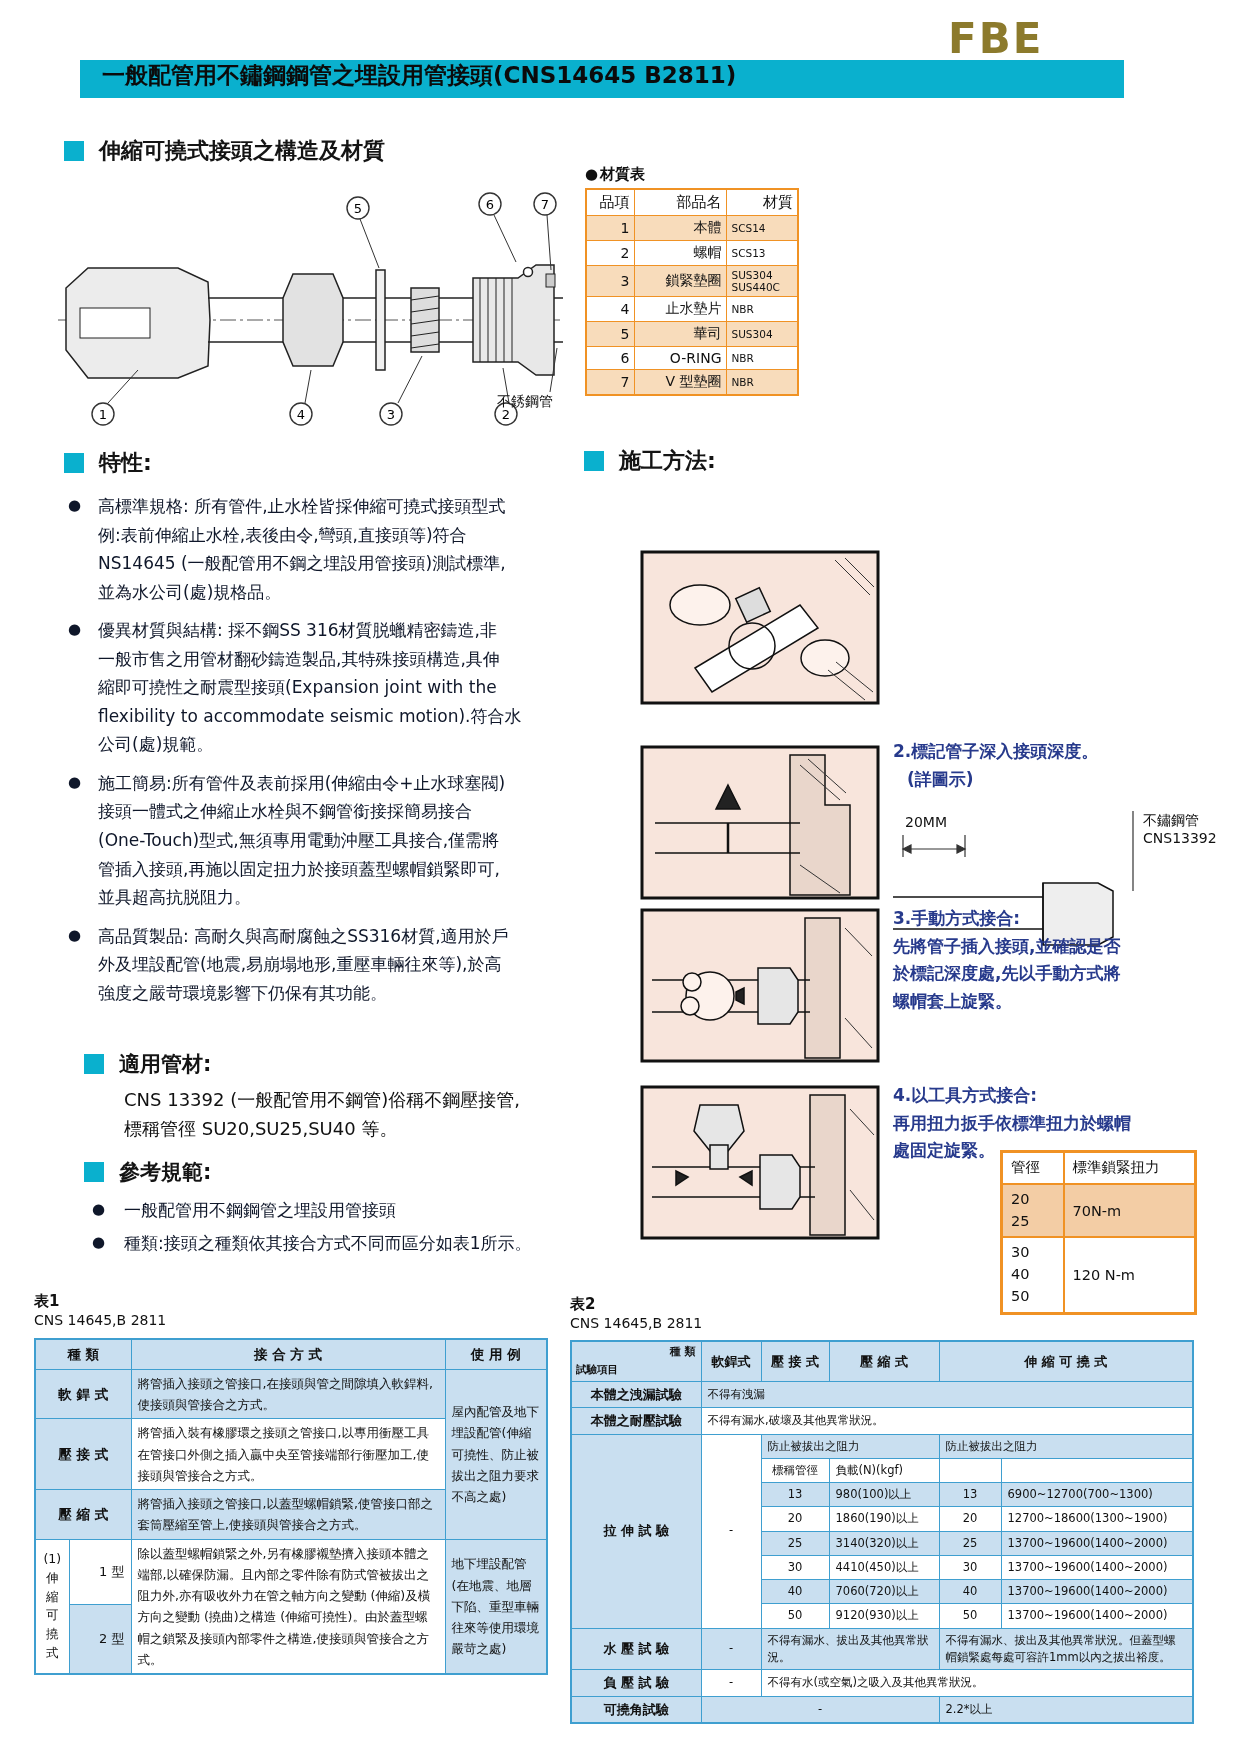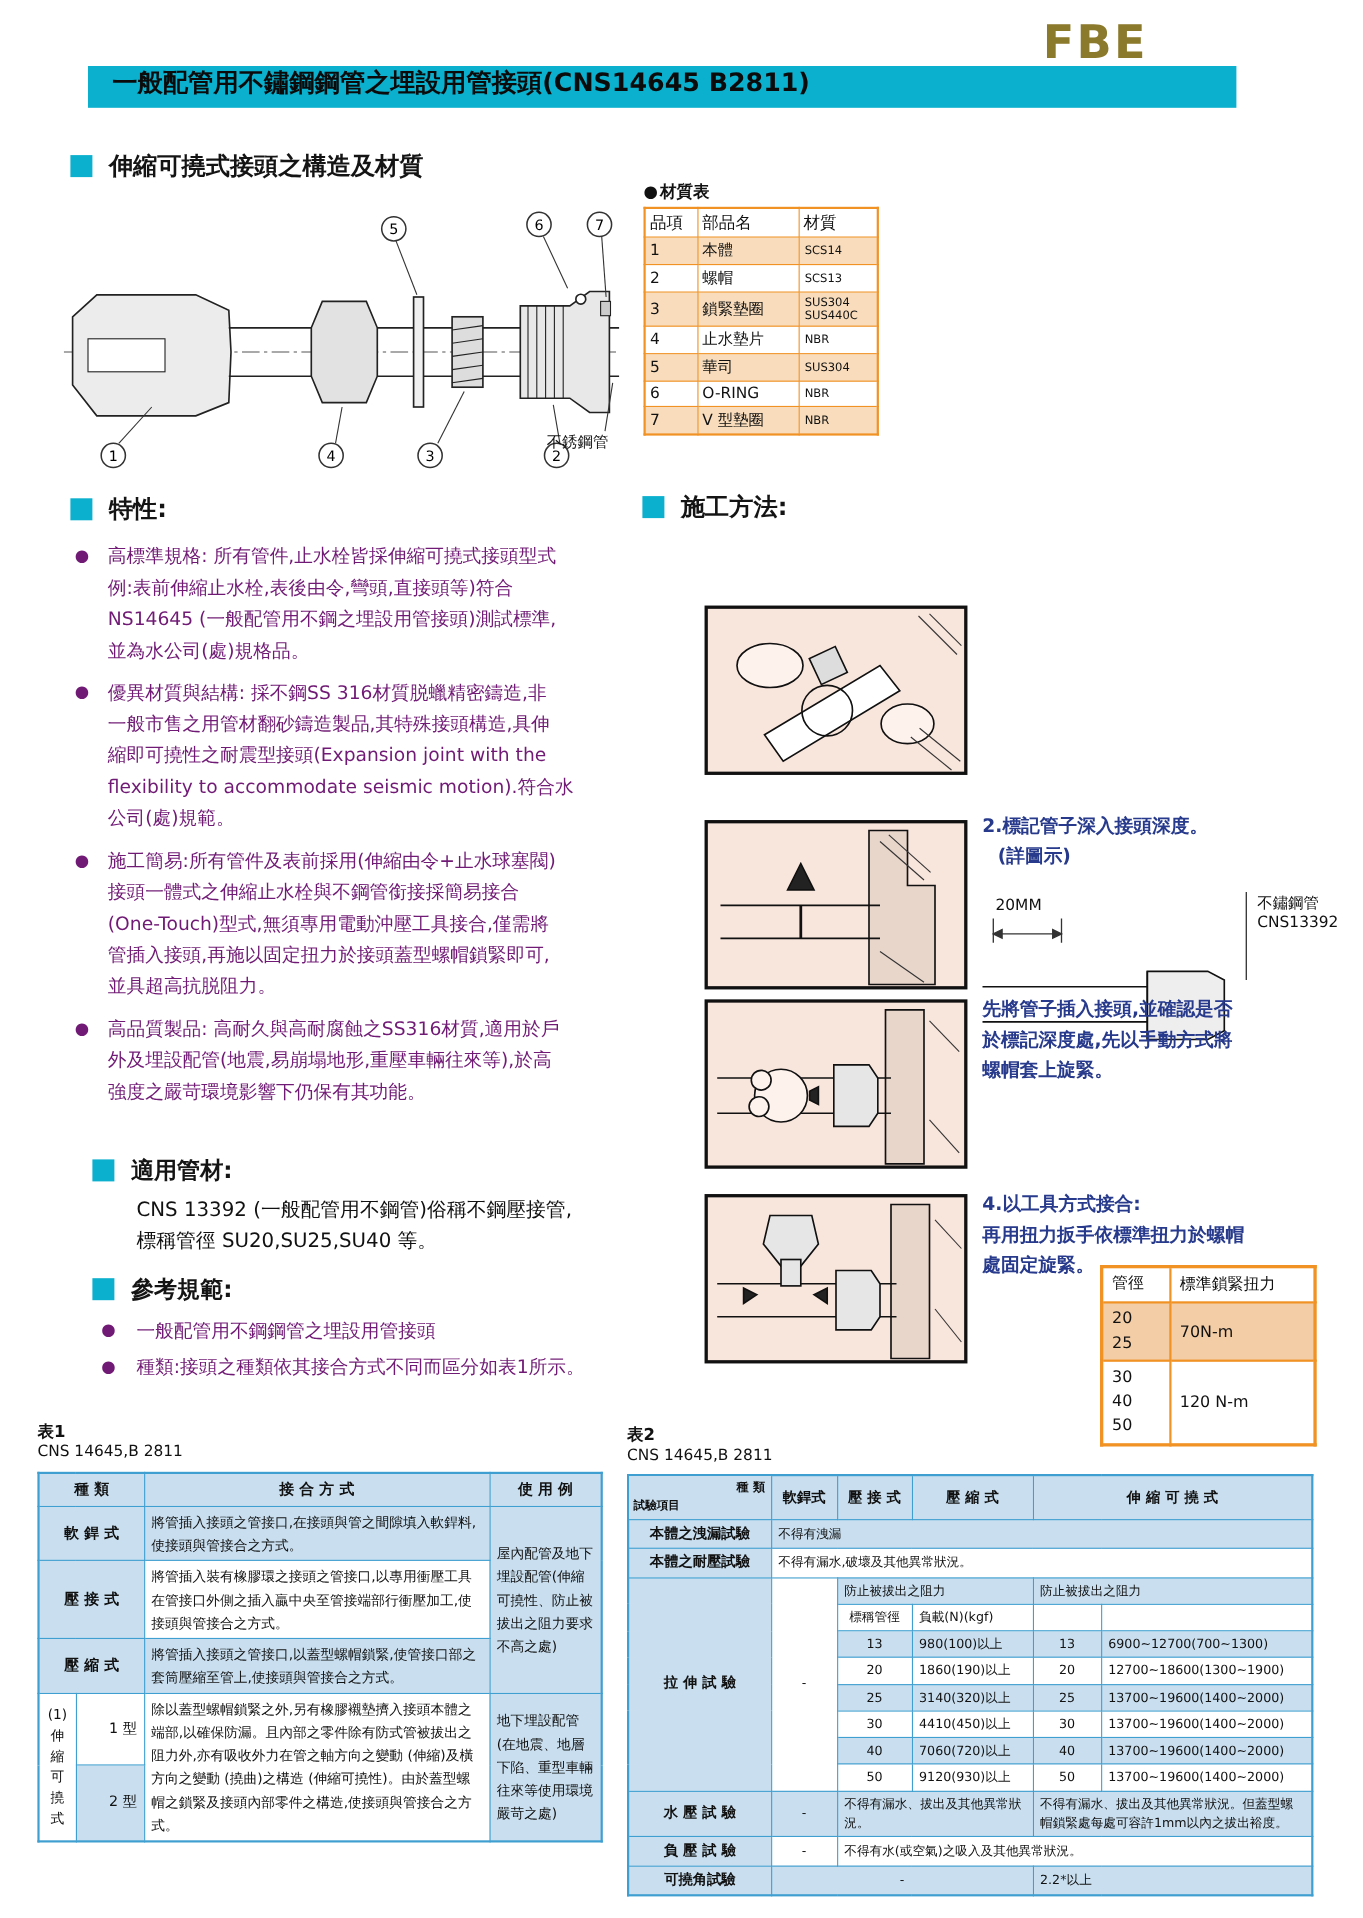--- a/index.html
+++ b/index.html
@@ -20,38 +20,38 @@
        font-size:22px;font-weight:bold;color:#141414}
   .sq{width:20px;height:20px;background:var(--accent);flex:0 0 auto}
 
   .pre{white-space:pre-line}
 
   
   .dot-label{position:absolute;left:585px;top:165px;font-size:15px;font-weight:bold}
   .dot-label::before{content:"●";margin-right:2px}
   table{border-collapse:collapse}
   .mat{position:absolute;left:585px;top:188px;border:2px solid var(--orange)}
-  .mat td{border:1.5px solid var(--orange);text-align:left;font-size:14px;padding:3px 4px}
+  .mat td{border:1.5px solid var(--orange);text-align:right;font-size:14px;padding:3px 4px}
   .mat tr.h td{background:#fff;font-size:15px}
   .mat tr.odd td{background:var(--peach)}
   .mat td.m{font-size:10.5px;text-align:left;padding-left:5px;line-height:1.15}
   .mat td.no{width:48px}.mat td.pn{width:92px}.mat td.mt{width:72px}
 
   
   .specs{position:absolute;left:815px;top:140px;width:400px}
   .specs .sec-h{position:static;margin-bottom:18px}
   .spec-item{font-size:18px;font-weight:600;line-height:1.75;padding-left:26px;position:relative;color:#141414}
   .spec-item::before{content:"●";position:absolute;left:0;top:0}
   .spec-sub{font-size:18px;font-weight:600;line-height:1.75;padding-left:26px;color:#141414}
 
   
   .features{position:absolute;left:64px;top:448px;width:516px}
   .features .sec-h{position:static;margin-bottom:14px}
   .f-bullet{position:relative;padding-left:34px;font-size:17px;line-height:1.68;
-      font-weight:500;color:#701a75;margin-bottom:10px}
+      font-weight:500;color:#0f172a;margin-bottom:10px}
   .f-bullet::before{content:"●";position:absolute;left:4px;top:1px;font-size:15px}
 
   .applicable{position:absolute;left:84px;top:1050px;width:500px}
   .applicable .sec-h{position:static;margin-bottom:8px;font-size:21px}
   .applicable .body{padding-left:40px;font-size:18px;line-height:1.6;font-weight:500}
 
   .reference{position:absolute;left:84px;top:1158px;width:520px}
   .reference .sec-h{position:static;margin-bottom:10px;font-size:21px}
   .reference .f-bullet{font-size:17px;margin-bottom:4px;padding-left:40px}
   .reference .f-bullet::before{left:8px}
@@ -335,20 +335,21 @@
       <circle cx="52" cy="74" r="9" fill="#fdf2ec"></circle>
         <circle cx="50" cy="98" r="9" fill="#fdf2ec"></circle>
       <polygon points="96,84 104,80 104,96 96,92" fill="#222"></polygon>
     </g>
     <g stroke="#333" stroke-width="1">
       <line x1="205" y1="20" x2="232" y2="48"></line>
         <line x1="205" y1="110" x2="232" y2="140"></line>
     </g>
   </svg>
   <div class="step-txt" style="top:905px">
+    <div>3.手動方式接合:</div>
     <div class="pre">先將管子插入接頭,並確認是否
 於標記深度處,先以手動方式將
 螺帽套上旋緊。</div>
   </div>
 
   <svg class="step-img" style="left:640px;top:1085px" viewBox="0 0 240 155">
     <rect x="2" y="2" width="236" height="151" fill="#f8e5dc" stroke="#111" stroke-width="3"></rect>
     <g stroke="#111" fill="#fff" stroke-width="1.5">
       <polygon points="170,10 205,10 205,150 170,150" fill="#e9d6cb"></polygon>
       <line x1="12" y1="82" x2="175" y2="82"></line>

